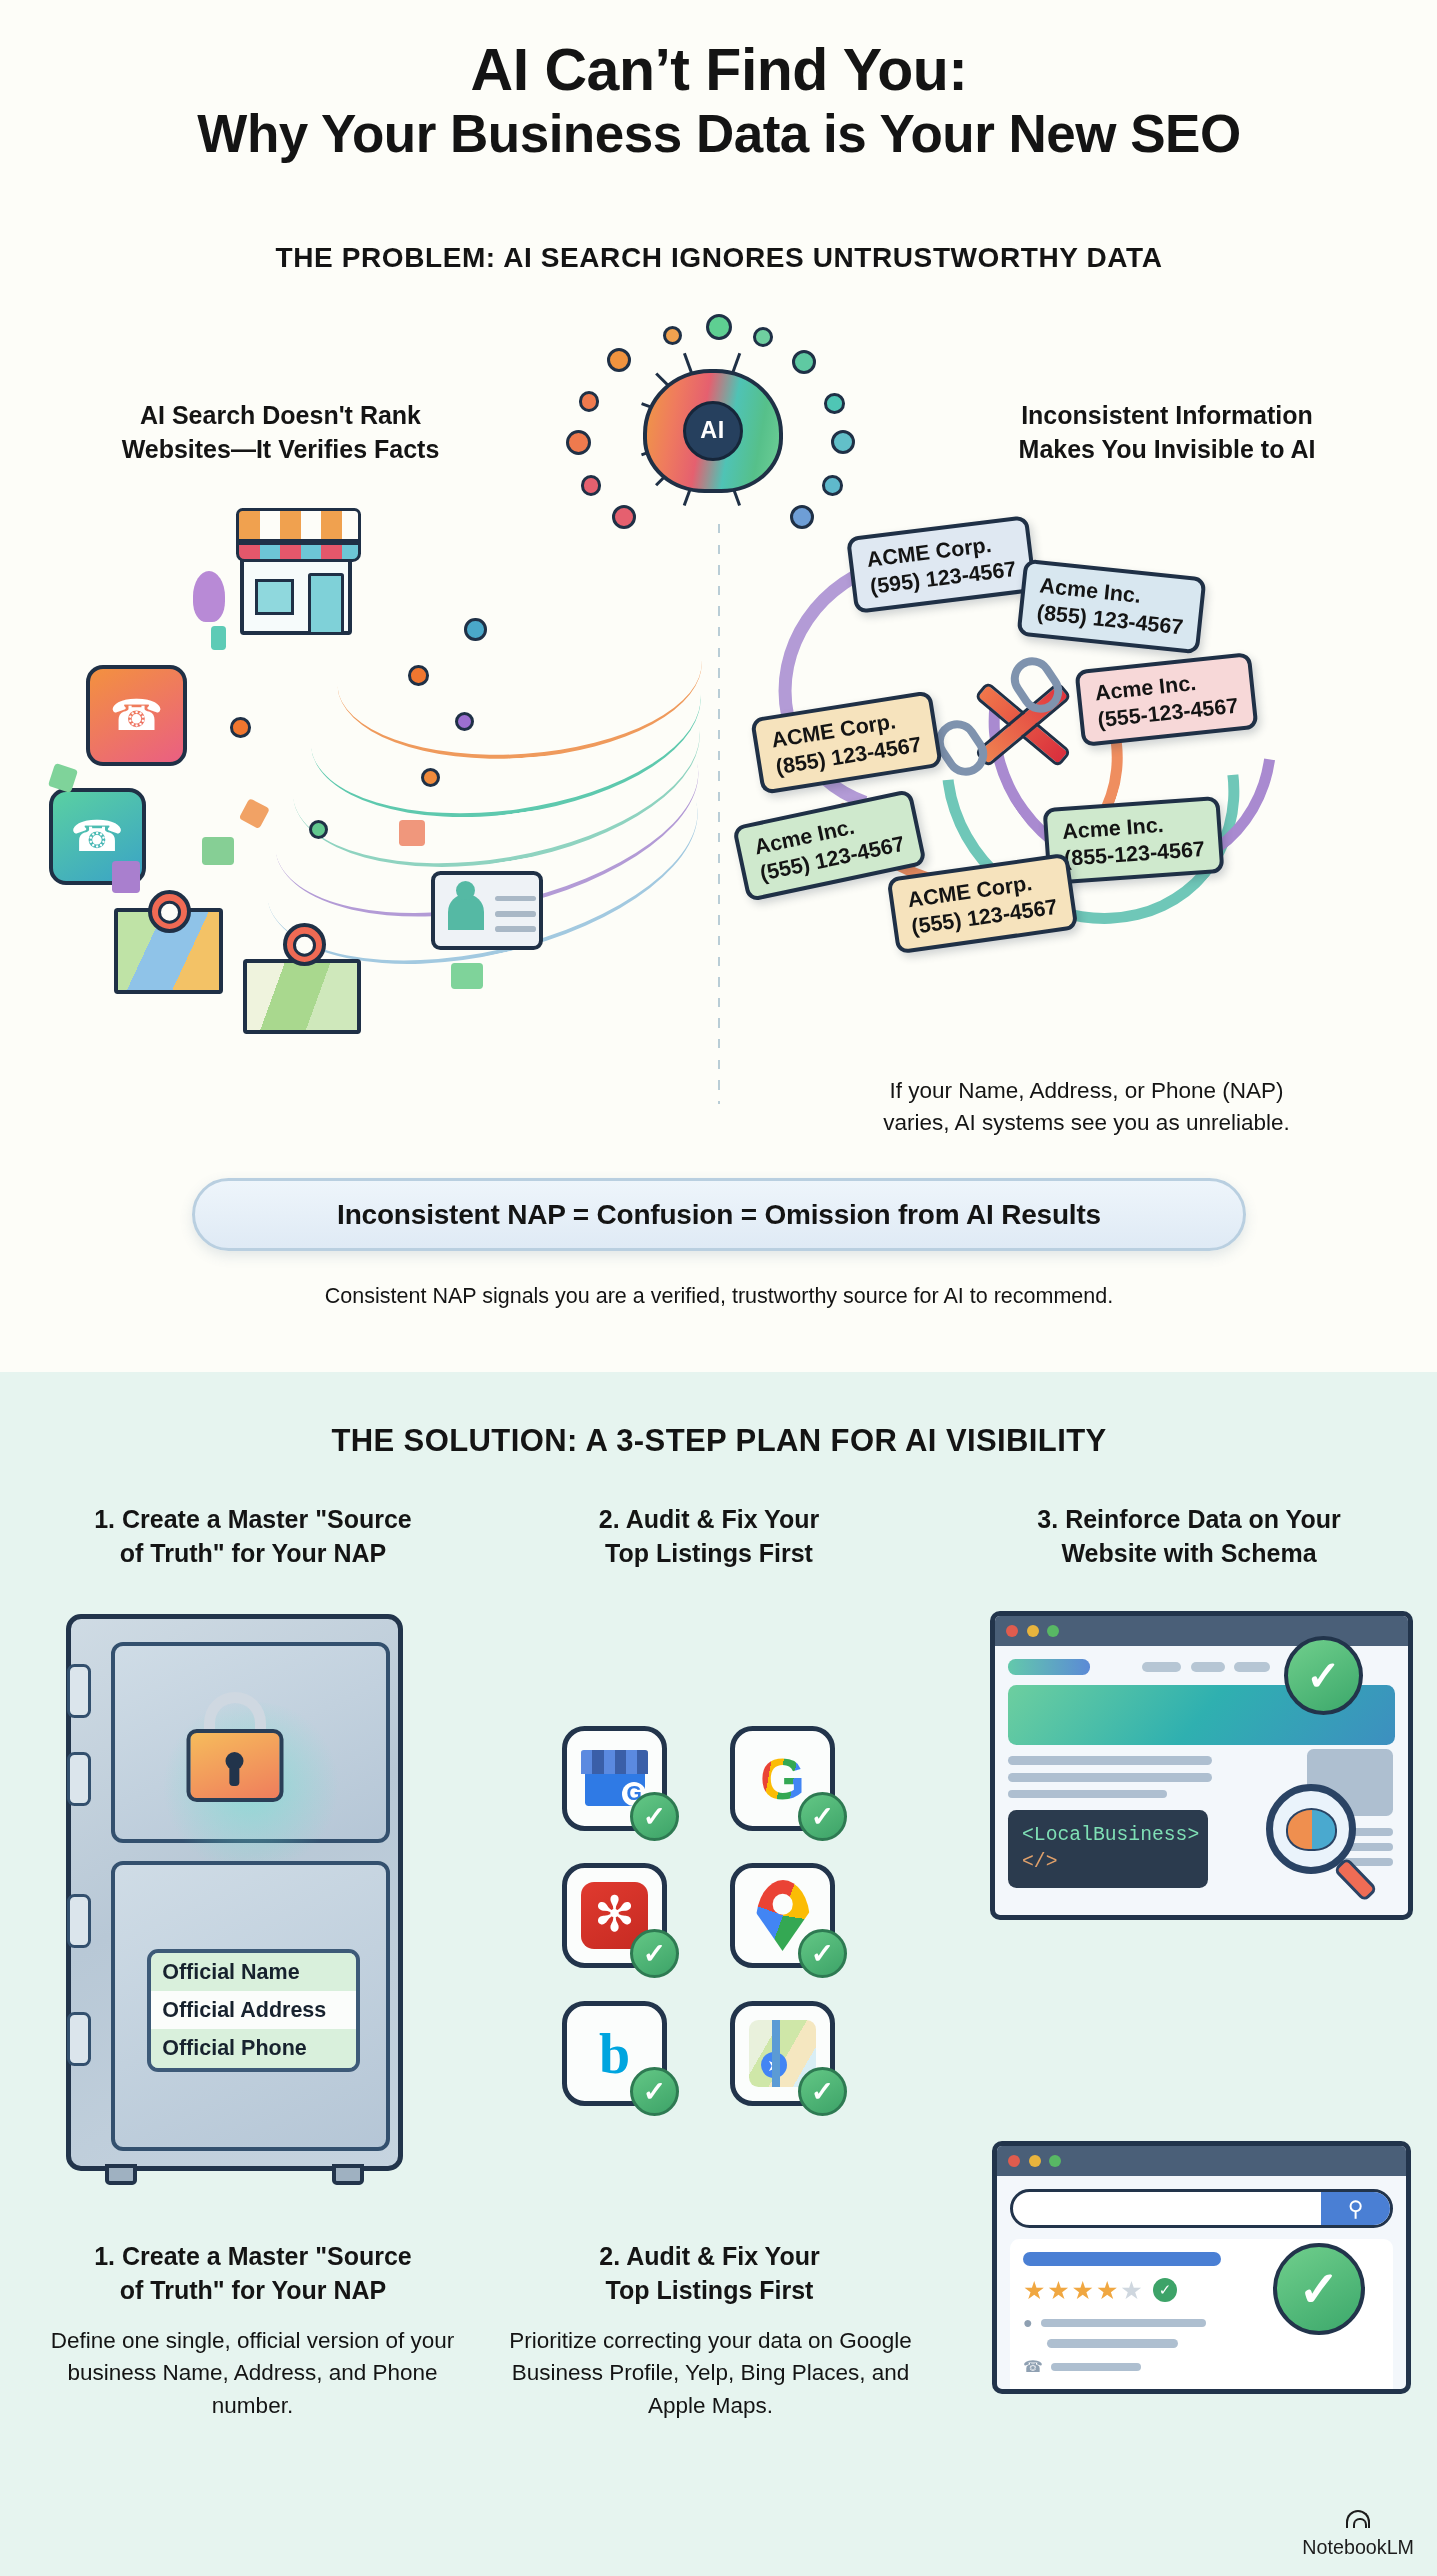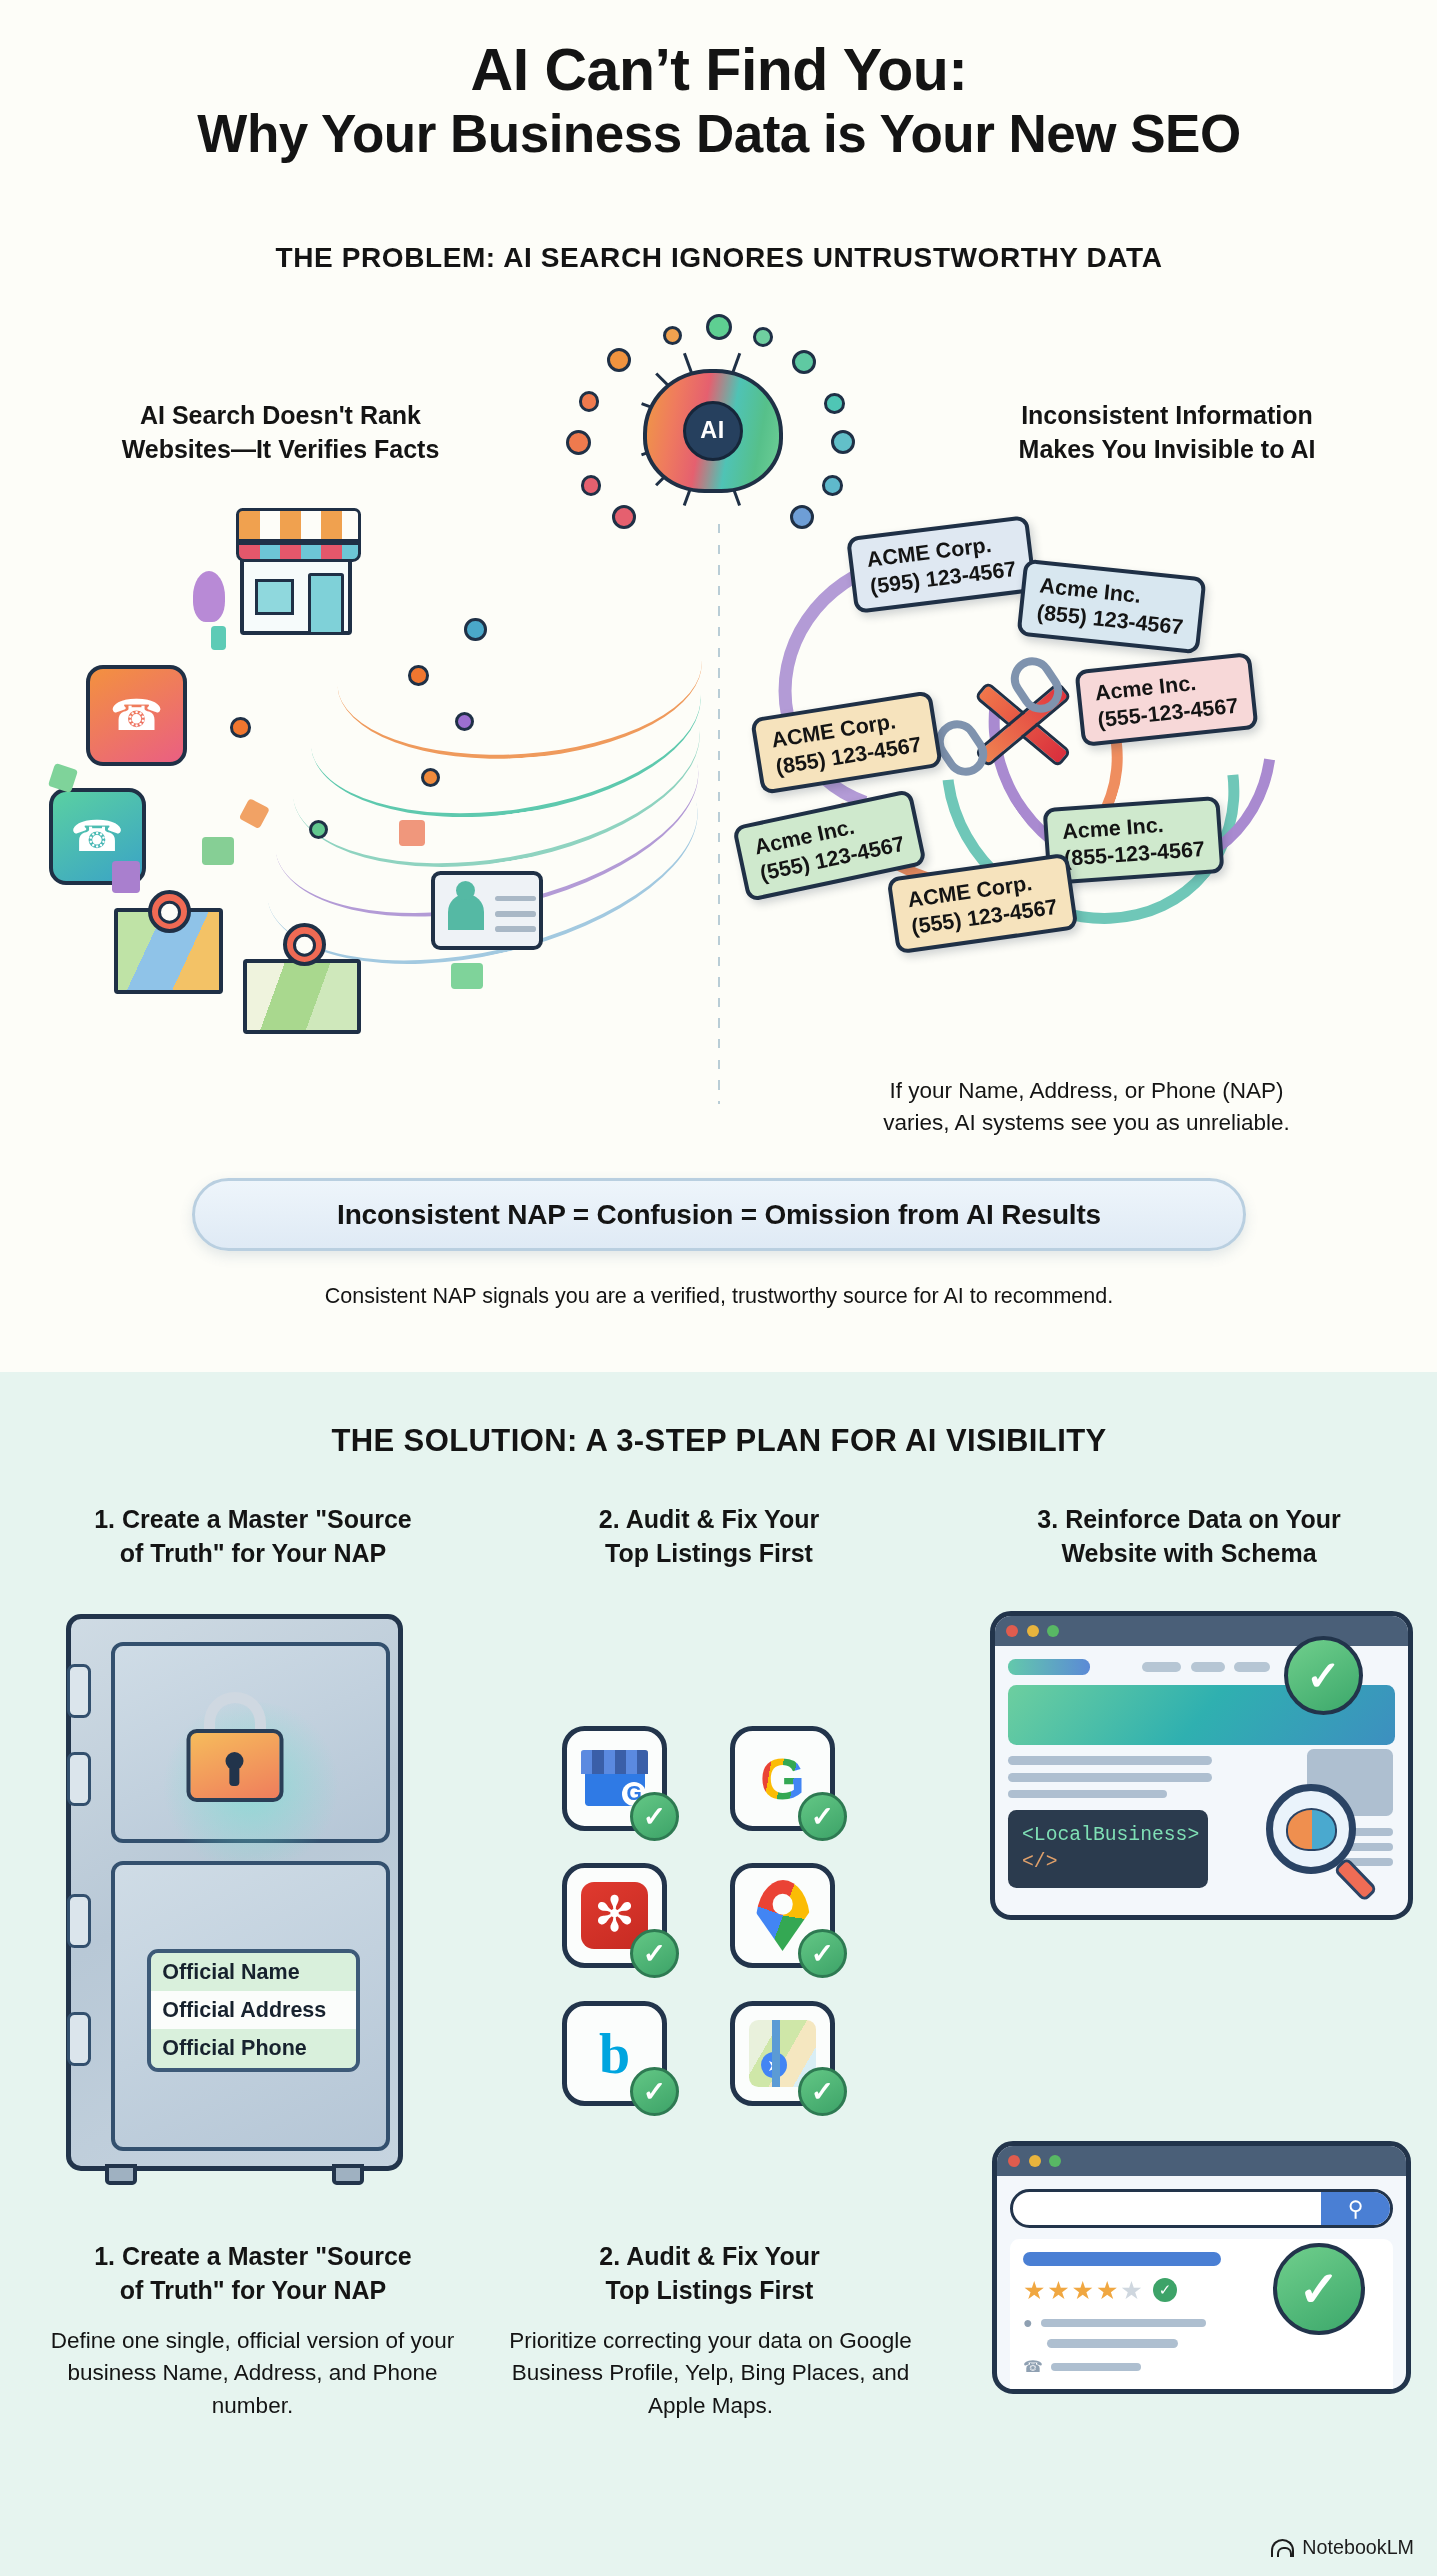--- a/index.html
+++ b/index.html
@@ -207,21 +207,21 @@
     border-radius:50% 50% 50% 50%/58% 58% 42% 42%; clip-path:polygon(50% 100%,0 45%,0 0,100% 0,100% 45%); }
   .gmaps-pin::after{ content:""; position:absolute; left:50%; top:24px; transform:translate(-50%,-50%); width:20.6px; height:20.6px; background:#fbfdfc; border-radius:50%; }
   .bing{ font-size:56px; font-weight:bold; color:#00a5df; font-family:"Liberation Serif",serif; }
   .amap{ width:67px; height:67px; border-radius:9.4px; overflow:hidden; position:relative;
     background:linear-gradient(120deg,#e9f1dc 0 30%,#cfe7a8 30% 55%,#f5e7c0 55% 78%,#d9eef5 78% 100%); }
   .amap::after{ content:""; position:absolute; left:22.5px; top:0; width:8.4px; height:67px; background:#5b9bd5; }
   .amap-nav{ position:absolute; left:12px; top:32px; width:26px; height:26px; border-radius:50%; background:#4285f4; color:#fff; font-size:16px; display:flex; align-items:center; justify-content:center; }
 
   
   .browser{
-    position:absolute; border:5.6px solid #22344b; border-radius:21px; overflow:hidden;
+    position:absolute; border:5.6px solid #22344b; border-radius:10px; overflow:hidden;
     background:#f3f7fb;
   }
   .br-bar{ height:30px; background:#4a5f78; display:flex; align-items:center; padding-left:11.2px; gap:8.4px; }
   .dot{ width:12px; height:12px; border-radius:50%; }
   .br-body{ padding:13px; position:relative; }
   .bar-pill{ border-radius:7.5px; }
   .hero{ border-radius:8.4px; background:linear-gradient(130deg,#6dcf9f,#2fb0b0,#3d8fc0); }
   .code-box{
     background:#2b3b4e; border-radius:8.4px; padding:12px 14px; color:#7fe0b5;
     font-family:"Liberation Mono", monospace; font-size:19.7px; line-height:1.36;
@@ -243,21 +243,21 @@
   .searchbar{ height:39px; border:3.7px solid #22344b; border-radius:20.6px; background:#fff; display:flex; align-items:center; }
   .search-btn{ margin-left:auto; width:69px; height:100%; background:#4a7fd4; border-radius:0 18px 18px 0; display:flex; align-items:center; justify-content:center; color:#fff; font-size:21.5px; }
   .res-card{ background:#fff; border-radius:9.4px; padding:13px; }
   .stars{ color:#f0a741; font-size:25px; letter-spacing:1.9px; }
   .skel{ background:#aebfd0; border-radius:4.7px; }
   .foot-title{ position:absolute; font-size:25px; font-weight:bold; line-height:1.34; text-align:center; }
   .foot-body{ position:absolute; font-size:22.5px; line-height:1.44; text-align:center; }
 
   .nlm{
     position:absolute; right:24px; bottom:17px; display:flex; align-items:center; gap:8.4px;
-    font-size:19.7px; color:#1c1c1c;
+    font-size:19.7px; color:#1c1c1c;flex-direction:column;
   }
   .nlm-mark{ width:23.4px; height:18px; border:2.8px solid #1c1c1c; border-bottom:0; border-radius:12px 12px 0 0; position:relative; }
   .nlm-mark::after{ content:""; position:absolute; left:4.7px; bottom:0; width:10.3px; height:7.5px; border:2.8px solid #1c1c1c; border-bottom:0; border-radius:6.6px 6.6px 0 0; }
 </style>
 </head>
 <body>
 
 <div class="section-problem">
 
   <div class="title-wrap">

